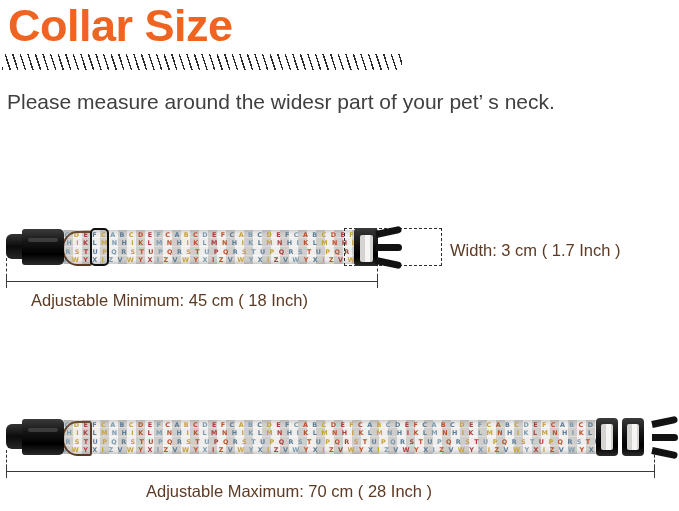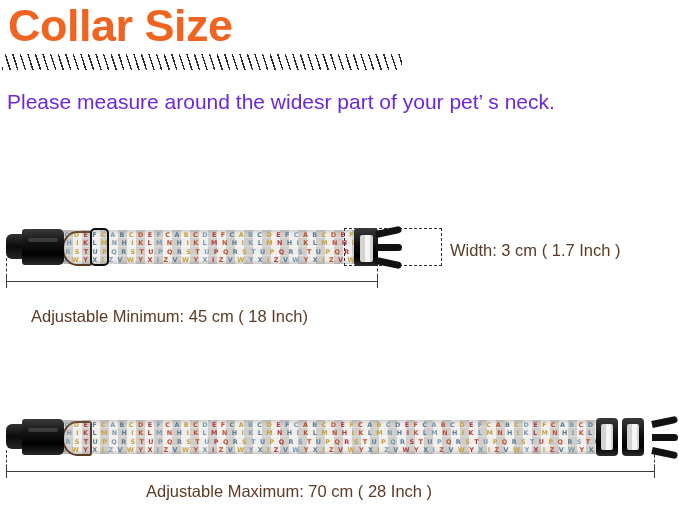--- a/index.html
+++ b/index.html
@@ -41,21 +41,21 @@
         #2b2b2b 0px, #2b2b2b 1.4px,
         rgba(255,255,255,0) 1.4px, rgba(255,255,255,0) 7.2px);
   }
 
   
   #subtitle {
     position: absolute;
     left: 7px;
     top: 88px;
     font-size: 21px;
-    color: #6d28d9;
+    color: #404040;
     line-height: 28px;
     white-space: nowrap;
   }
 
   
   .collar {
     position: absolute;
     height: 34px;
   }
 
@@ -291,21 +291,21 @@
 <div class="dashed-box" style="left:344px; top:228px; width:98px; height:38px;"></div>
 <div class="width-label" style="left:450px; top:240px;">Width: 3 cm ( 1.7 Inch )</div>
 
 <div class="dashed-v" style="left:6px; top:258px; height:24px;"></div>
 <div class="dashed-v" style="left:377px; top:258px; height:24px;"></div>
 
 <div class="dim-line" style="left:6px; top:281px; width:372px;"></div>
 <div class="dim-tick" style="left:6px; top:275px; height:13px;"></div>
 <div class="dim-tick" style="left:377px; top:275px; height:13px;"></div>
 
-<div class="dim-label" style="left:31px; top:306px;text-align:center;">Adjustable Minimum: 45 cm ( 18 Inch)</div>
+<div class="dim-label" style="left:31px; top:290px;text-align:center;">Adjustable Minimum: 45 cm ( 18 Inch)</div>
 
 <div class="collar" style="left:6px; top:420px; width:660px;">
 
   <div class="webbing" style="left:22px; width:590px;">
     <div class="glyphs">
       <div class="glyph-row r1"><span>F </span><span>C </span><span>A </span><span>B </span><span>C </span><span>D </span><span>E </span><span>F </span><span>C </span><span>A </span><span>B </span><span>C </span><span>D </span><span>E </span><span>F </span><span>C </span><span>A </span><span>B </span><span>C </span><span>D </span><span>E </span><span>F </span><span>C </span><span>A </span><span>B </span><span>C </span><span>D </span><span>E </span><span>F </span><span>C </span><span>A </span><span>B </span><span>C </span><span>D </span><span>E </span><span>F </span><span>C </span><span>A </span><span>B </span><span>C </span><span>D </span><span>E </span><span>F </span><span>C </span><span>A </span><span>B </span><span>C </span><span>D </span><span>E </span><span>F </span><span>C </span><span>A </span><span>B </span><span>C </span><span>D </span><span>E </span><span>F </span><span>C </span><span>A </span><span>B </span><span>C </span><span>D </span><span>E </span><span>F </span><span>C </span></div>
       <div class="glyph-row r2"><span>K </span><span>L </span><span>M </span><span>N </span><span>H </span><span>I </span><span>K </span><span>L </span><span>M </span><span>N </span><span>H </span><span>I </span><span>K </span><span>L </span><span>M </span><span>N </span><span>H </span><span>I </span><span>K </span><span>L </span><span>M </span><span>N </span><span>H </span><span>I </span><span>K </span><span>L </span><span>M </span><span>N </span><span>H </span><span>I </span><span>K </span><span>L </span><span>M </span><span>N </span><span>H </span><span>I </span><span>K </span><span>L </span><span>M </span><span>N </span><span>H </span><span>I </span><span>K </span><span>L </span><span>M </span><span>N </span><span>H </span><span>I </span><span>K </span><span>L </span><span>M </span><span>N </span><span>H </span><span>I </span><span>K </span><span>L </span><span>M </span><span>N </span><span>H </span><span>I </span><span>K </span><span>L </span><span>M </span><span>N </span><span>H </span></div>
       <div class="glyph-row r3"><span>T </span><span>U </span><span>P </span><span>Q </span><span>R </span><span>S </span><span>T </span><span>U </span><span>P </span><span>Q </span><span>R </span><span>S </span><span>T </span><span>U </span><span>P </span><span>Q </span><span>R </span><span>S </span><span>T </span><span>U </span><span>P </span><span>Q </span><span>R </span><span>S </span><span>T </span><span>U </span><span>P </span><span>Q </span><span>R </span><span>S </span><span>T </span><span>U </span><span>P </span><span>Q </span><span>R </span><span>S </span><span>T </span><span>U </span><span>P </span><span>Q </span><span>R </span><span>S </span><span>T </span><span>U </span><span>P </span><span>Q </span><span>R </span><span>S </span><span>T </span><span>U </span><span>P </span><span>Q </span><span>R </span><span>S </span><span>T </span><span>U </span><span>P </span><span>Q </span><span>R </span><span>S </span><span>T </span><span>U </span><span>P </span><span>Q </span></div>
       <div class="glyph-row r4"><span>Y </span><span>X </span><span>I </span><span>Z </span><span>V </span><span>W </span><span>Y </span><span>X </span><span>I </span><span>Z </span><span>V </span><span>W </span><span>Y </span><span>X </span><span>I </span><span>Z </span><span>V </span><span>W </span><span>Y </span><span>X </span><span>I </span><span>Z </span><span>V </span><span>W </span><span>Y </span><span>X </span><span>I </span><span>Z </span><span>V </span><span>W </span><span>Y </span><span>X </span><span>I </span><span>Z </span><span>V </span><span>W </span><span>Y </span><span>X </span><span>I </span><span>Z </span><span>V </span><span>W </span><span>Y </span><span>X </span><span>I </span><span>Z </span><span>V </span><span>W </span><span>Y </span><span>X </span><span>I </span><span>Z </span><span>V </span><span>W </span><span>Y </span><span>X </span><span>I </span><span>Z </span><span>V </span><span>W </span><span>Y </span><span>X </span><span>I </span><span>Z </span><span>V </span></div>
     </div>

